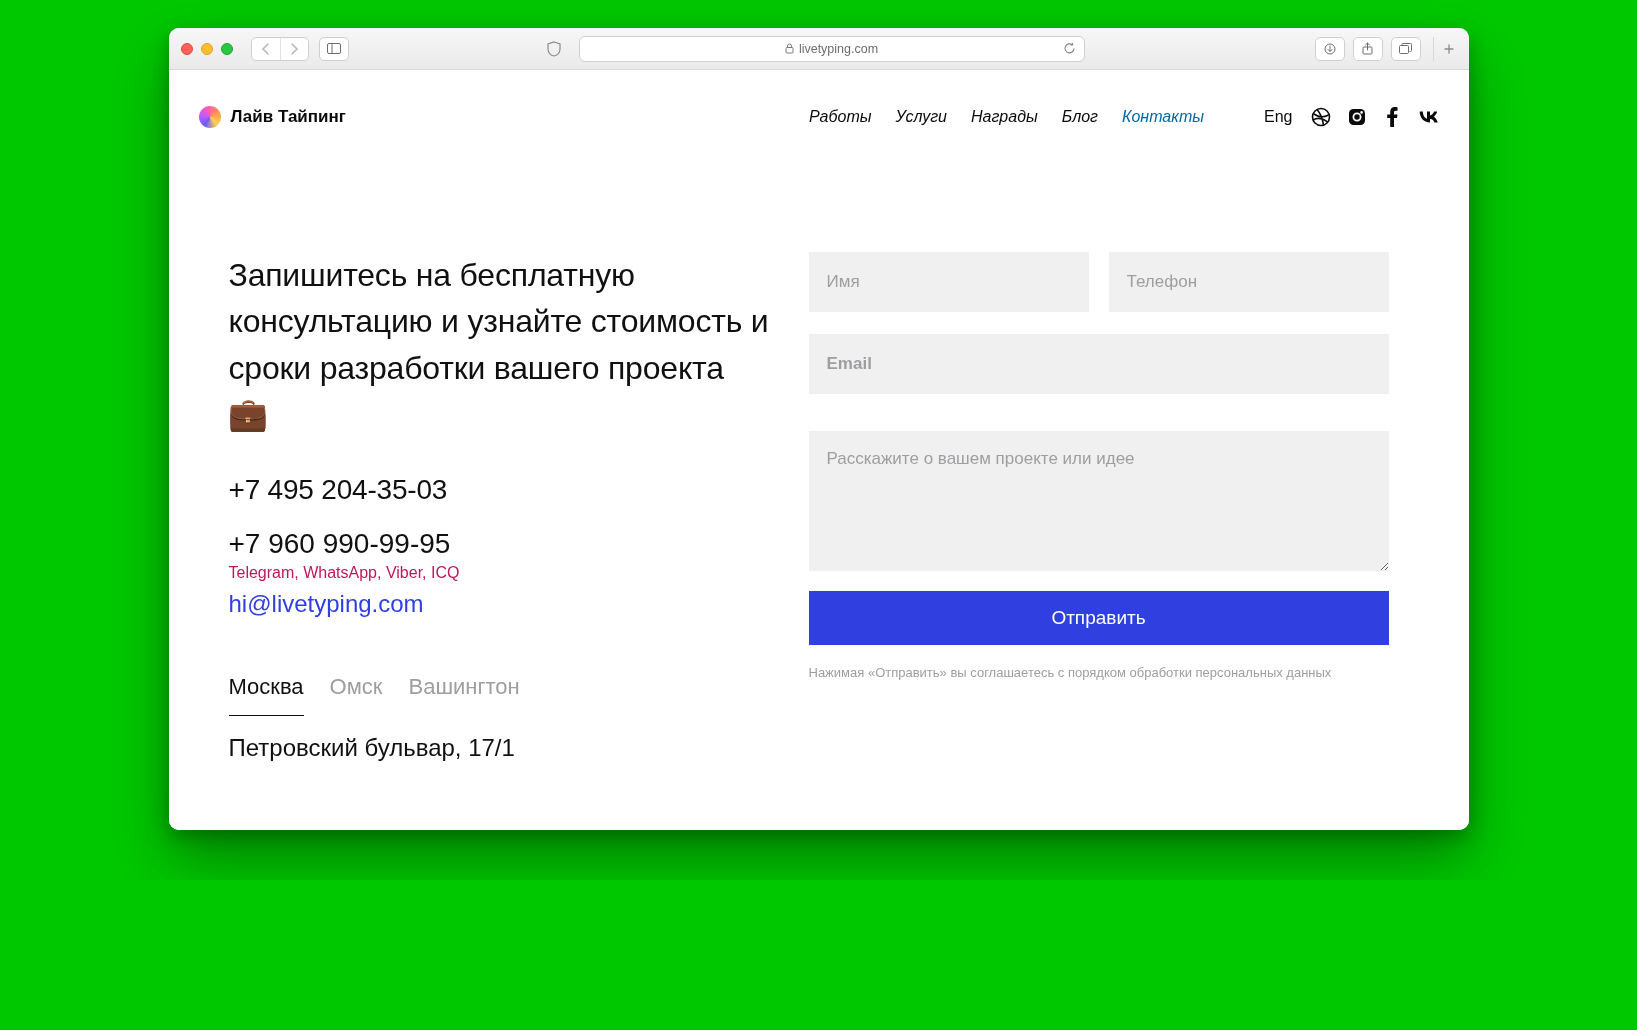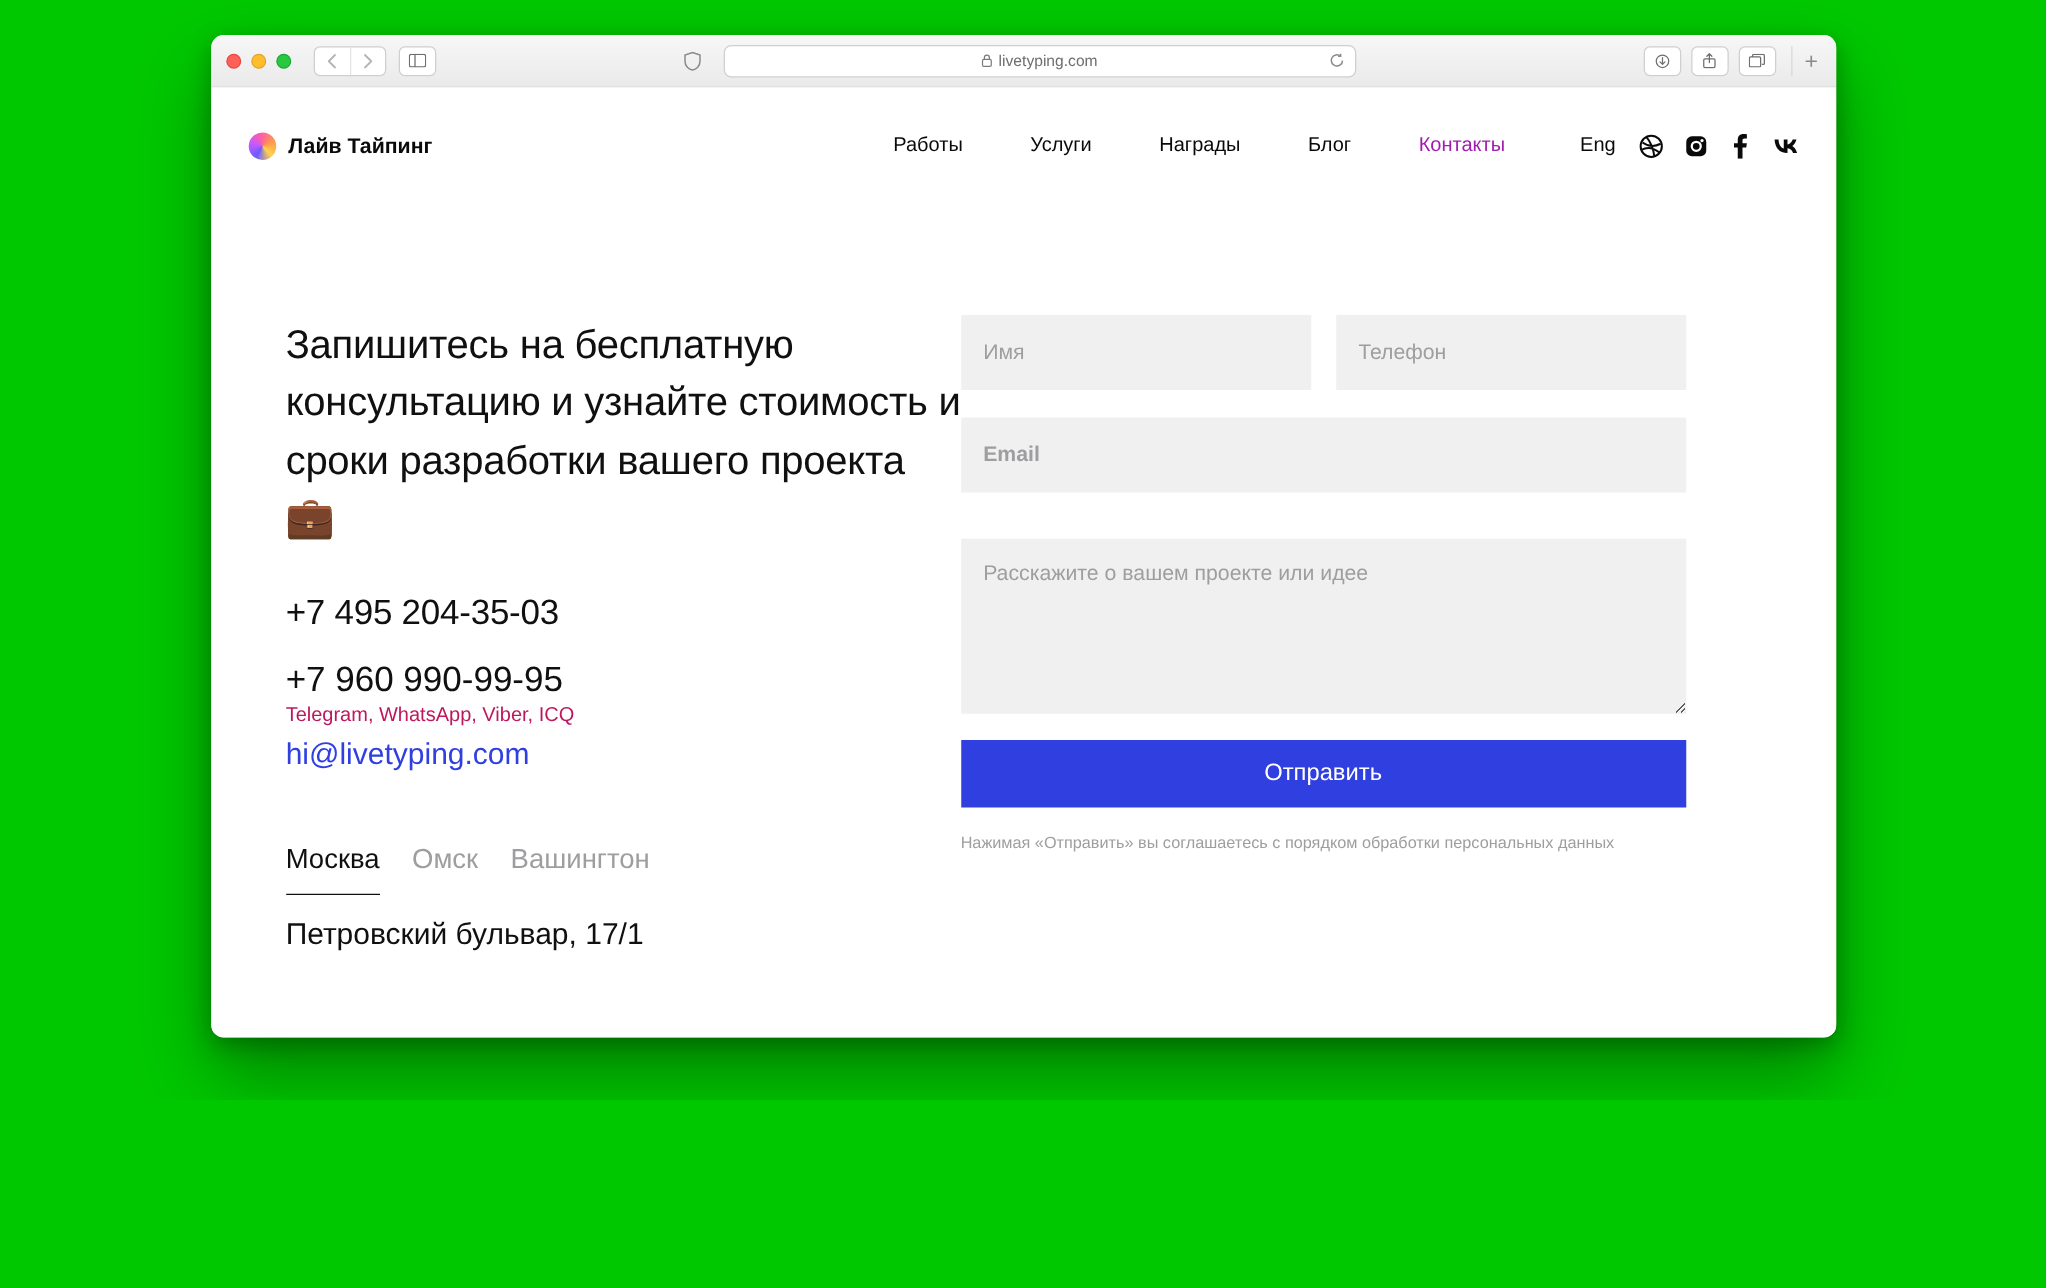--- a/index.html
+++ b/index.html
@@ -94,32 +94,33 @@
       height: 72px;
     }
     .logo {
       display: flex; align-items: center; gap: 10px;
       font-weight: 700; font-size: 17px; color: #0a0a0a;
     }
     .logo-mark {
       width: 22px; height: 22px; border-radius: 50%;
       background: conic-gradient(from 210deg, #6a5cff, #c25aff, #ff5fa2, #ff9a4d, #ffd24d, #6a5cff);
     }
-    .main-nav { margin-left: auto; display: flex; gap: 54px; }
+    .main-nav { margin-left: auto; display: flex; gap: 24px; font-style: italic; }
     .nav-link { font-size: 16px; color: #0a0a0a; cursor: pointer; }
-    .nav-link.active { color: #a21caf; }
+    .nav-link.active { color: #0369a1; }
     .lang-social { display: flex; align-items: center; gap: 18px; margin-left: 60px; }
     .lang { font-size: 16px; color: #0a0a0a; cursor: pointer; }
     .social-icons { display: flex; gap: 16px; align-items: center; }
     .sicon { width: 20px; height: 20px; display:flex; align-items:center; justify-content:center; color:#0a0a0a; cursor:pointer; }
 
     
     .main {
       display: flex;
       padding: 110px 30px 60px 60px;
+      gap: 40px;
     }
     .left { flex: 0 0 540px; }
     .heading {
       font-size: 32px;
       line-height: 1.45;
       font-weight: 400;
       color: #101010;
       letter-spacing: -0.2px;
     }
     .phone-block { margin-top: 36px; }

